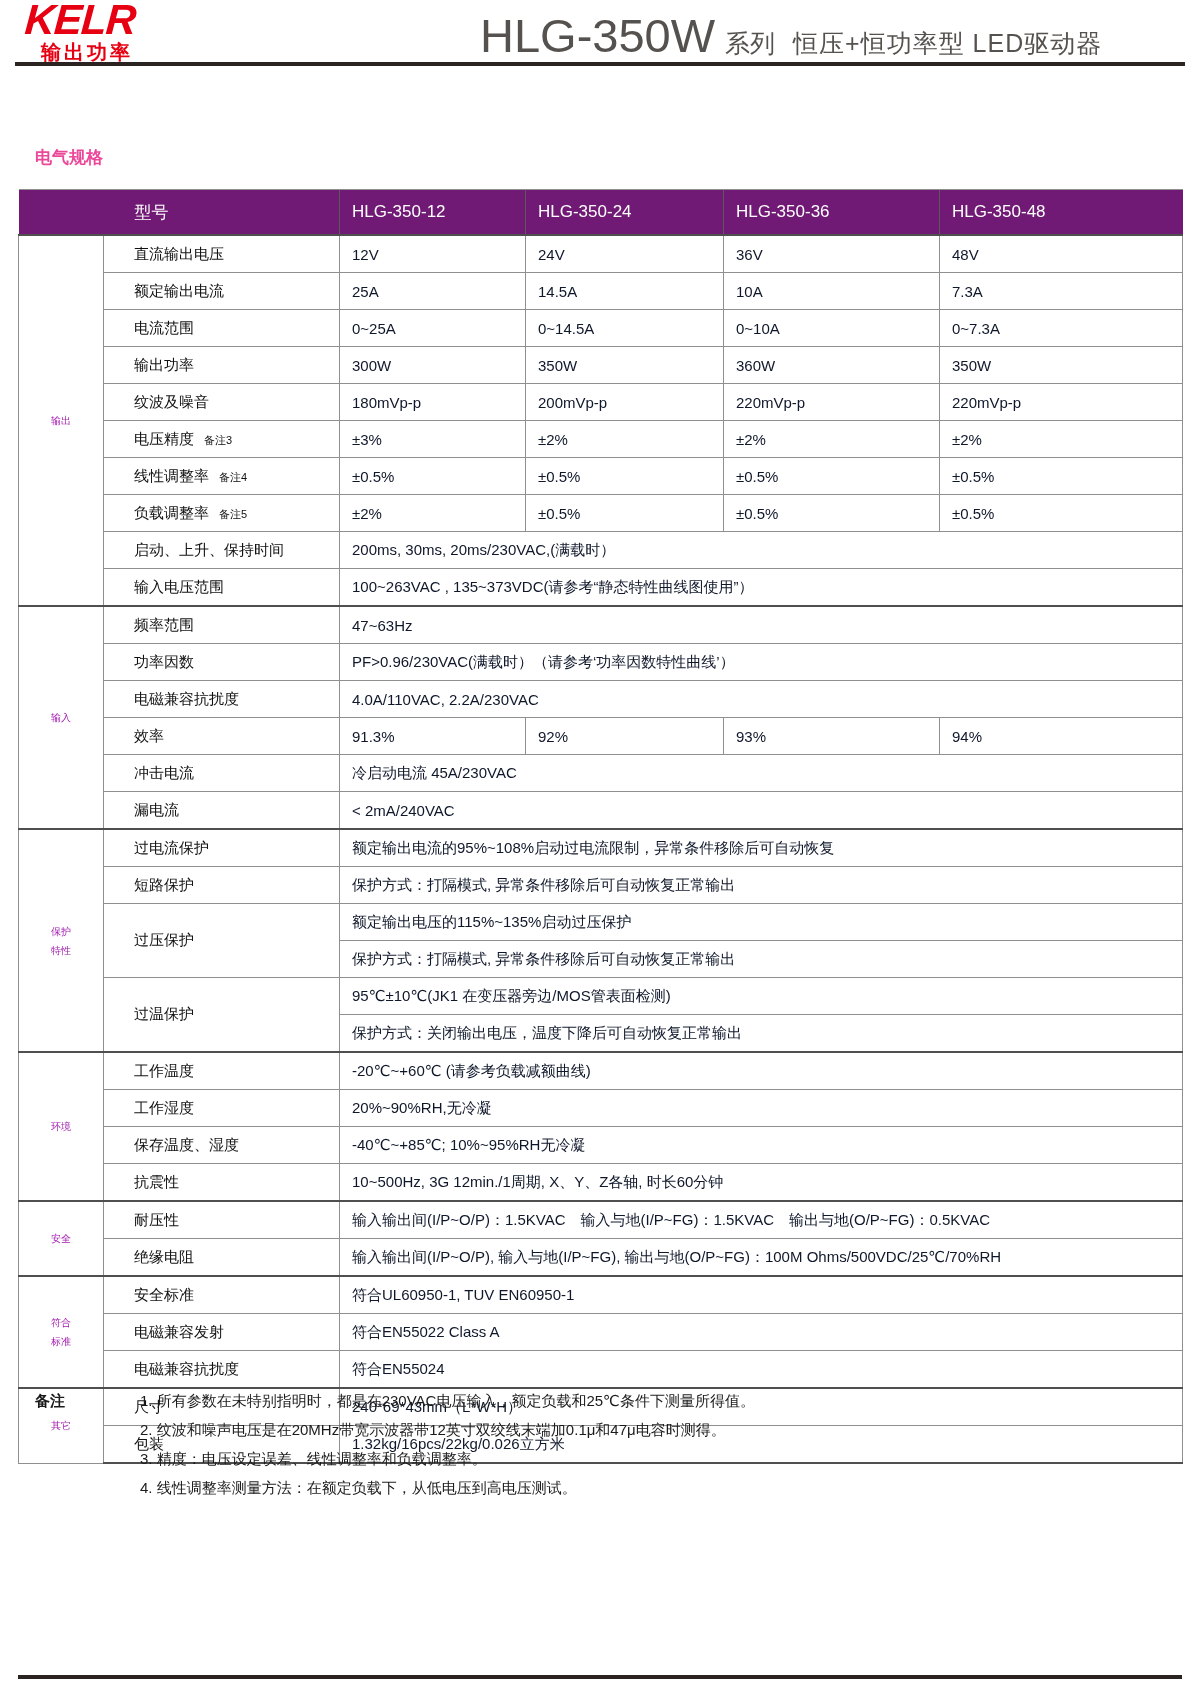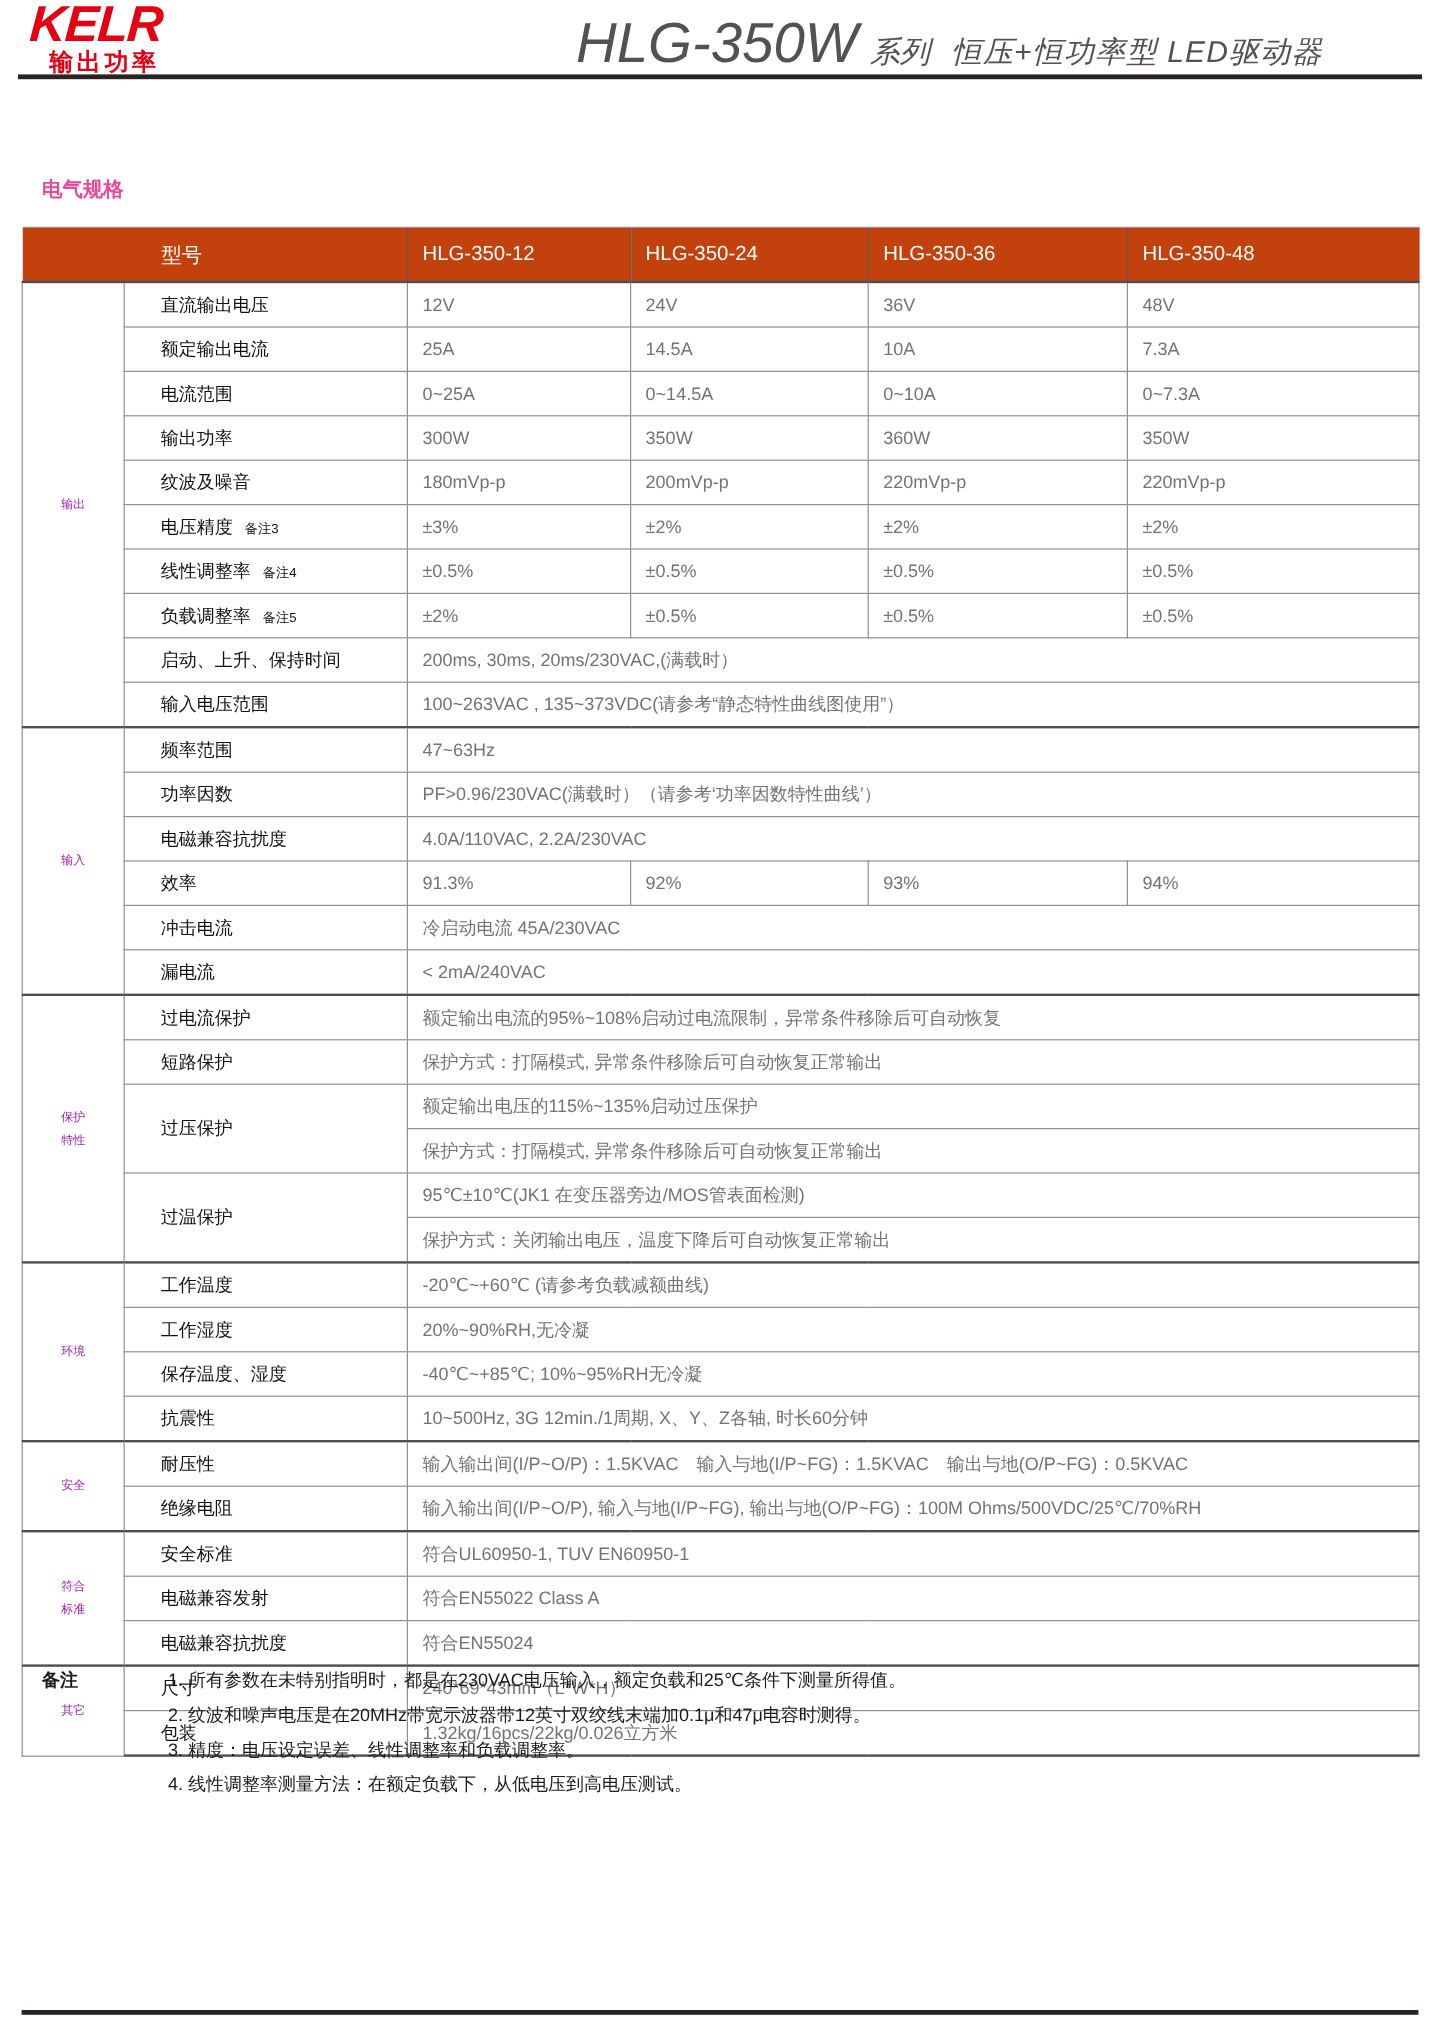--- a/index.html
+++ b/index.html
@@ -13,56 +13,56 @@
   .logo-primary{
     font-size:42px;font-weight:bold;font-style:italic;color:#e60012;
     letter-spacing:-1px;line-height:40px;display:block;transform:skewX(-4deg);
   }
   .logo-secondary{
     font-size:20px;font-weight:bold;color:#e60012;letter-spacing:3px;
     display:block;margin:1px 0 0 16px;line-height:22px;
   }
   .title-wrap{
     position:absolute;left:480px;top:12px;display:flex;align-items:baseline;
-    color:#55514e;white-space:nowrap;font-style:italic;
+    color:#55514e;white-space:nowrap;
   }
   .title-model{font-size:47px;line-height:48px;letter-spacing:0px;}
   .title-series{font-size:25px;margin-left:10px;}
   .title-desc{font-size:25px;margin-left:18px;letter-spacing:1px;}
   .top-rule{position:absolute;left:15px;top:62px;width:1170px;height:4px;background:#2a2321;}
   .bottom-rule{position:absolute;left:18px;top:1675px;width:1164px;height:4px;background:#2a2321;}
   
   .section-title{position:absolute;left:35px;top:146px;font-size:17px;font-weight:bold;color:#ec4899;}
   
   .spec-table{
     position:absolute;left:18px;top:189px;width:1164px;
     border-collapse:collapse;table-layout:fixed;
   }
   .spec-table col.c-group{width:85px;}
   .spec-table col.c-name{width:236px;}
   .spec-table col.c-v1{width:186px;}
   .spec-table col.c-v2{width:198px;}
   .spec-table col.c-v3{width:216px;}
   .spec-table col.c-v4{width:243px;}
   .spec-table thead th{
-    background:#c2410c;color:#ffffff;font-weight:normal;font-size:17px;
+    background:#701a75;color:#ffffff;font-weight:normal;font-size:17px;
     height:44px;text-align:left;padding:0 0 0 12px;
     border-top:1px solid #8f8f8f;border-bottom:2px solid #4f4f4f;
   }
   .spec-table thead th.model-label{padding-left:116px;}
   .spec-table thead th + th{border-left:1px solid #5a5a5a;}
   .spec-table td{
     border:1px solid #8f8f8f;height:34px;font-size:15px;
     vertical-align:middle;background:#ffffff;overflow:hidden;white-space:nowrap;
   }
   .spec-table td.group{
     text-align:center;color:#a21caf;white-space:pre-line;line-height:19px;font-size:10px;
   }
   .spec-table td.name{padding-left:30px;color:#111;}
-  .spec-table td.val{padding-left:12px;color:#737373;}
+  .spec-table td.val{padding-left:12px;color:#0f172a;}
   .spec-table tr.gsep td{border-top:2px solid #4f4f4f;}
   .spec-table tbody tr:last-child td{border-bottom:2px solid #4f4f4f;}
   .note-ref{font-size:11px;margin-left:10px;color:#111;}
   
   .notes{position:absolute;left:35px;top:1386px;display:flex;align-items:flex-start;}
   .notes-label{font-size:15px;font-weight:bold;width:34px;line-height:29px;}
   .notes-list{margin-left:71px;}
   .note-line{font-size:15px;line-height:29px;white-space:nowrap;color:#1b1b1b;}
 </style>
 </head>

